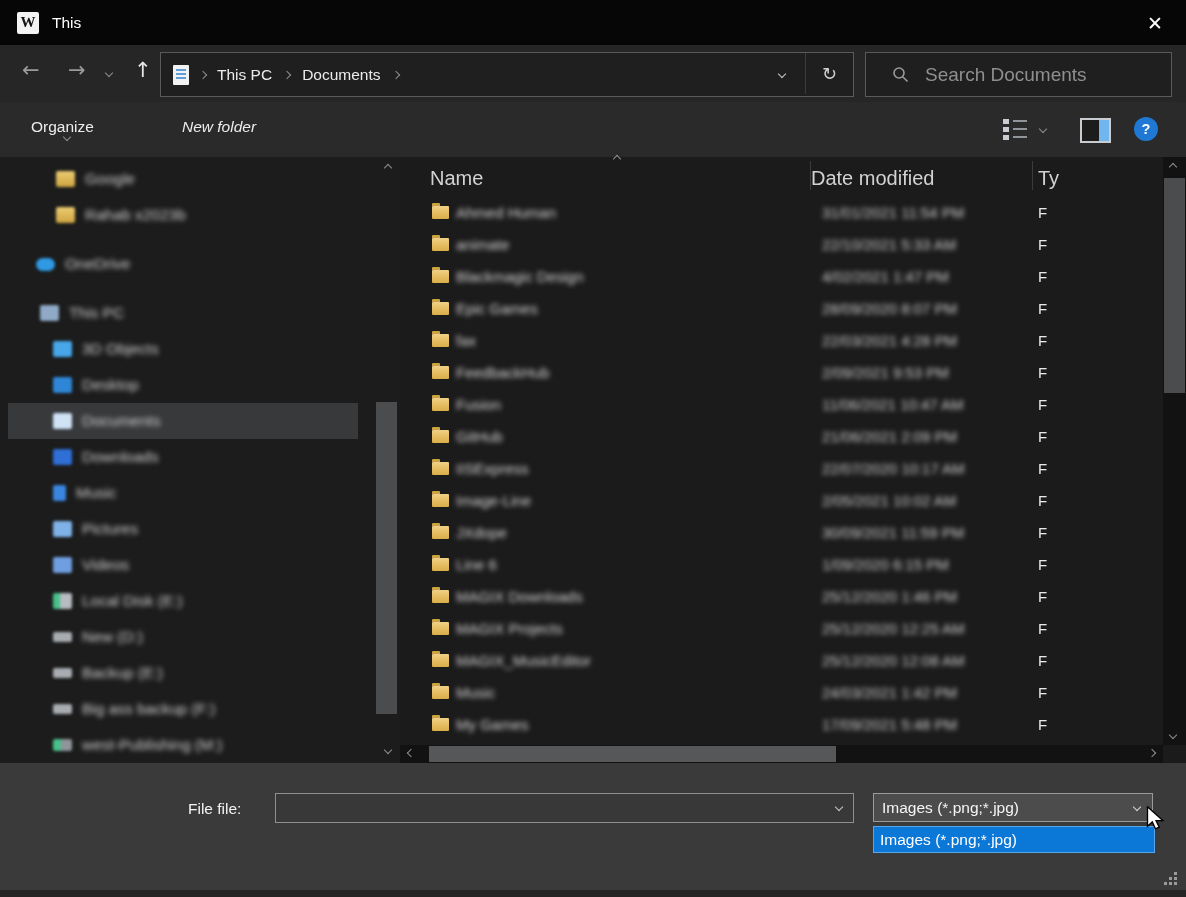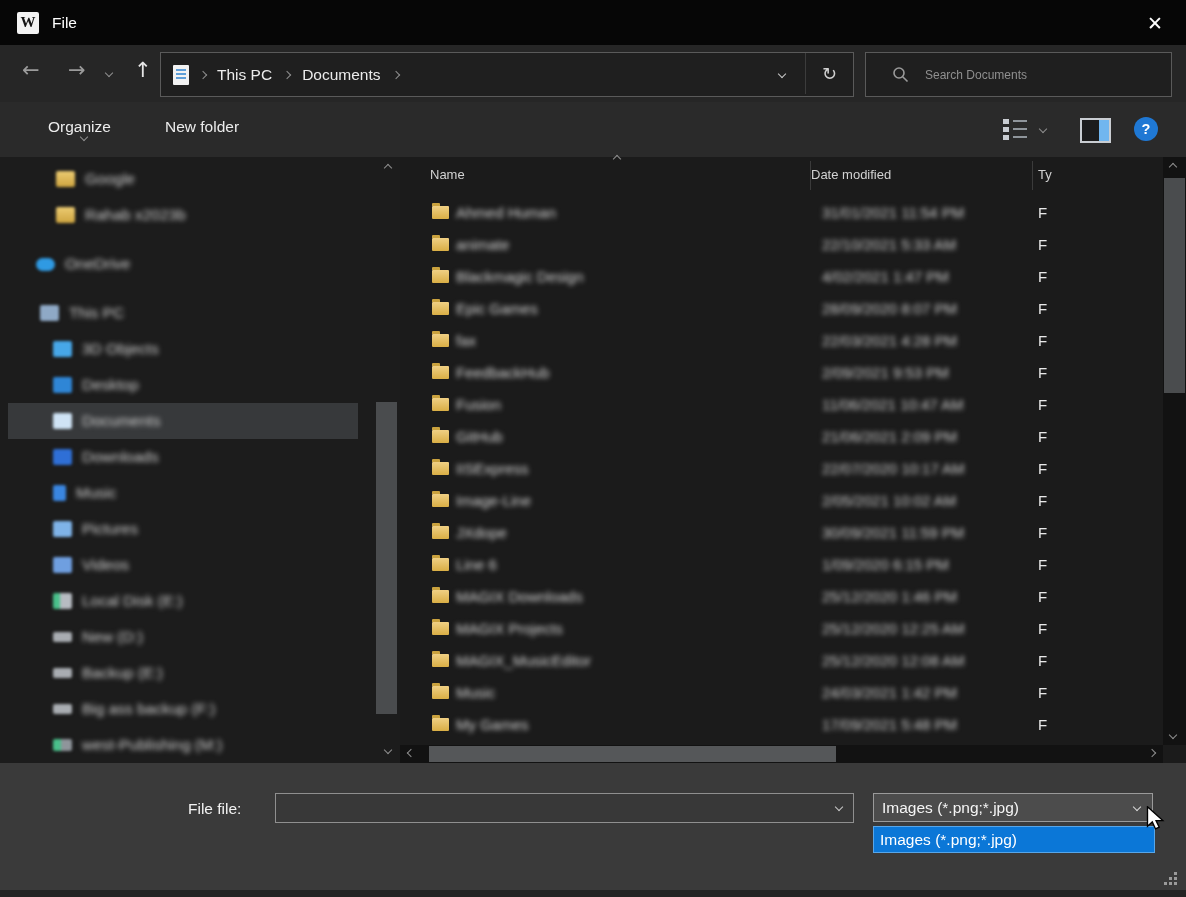--- a/index.html
+++ b/index.html
@@ -39,30 +39,30 @@
   .crumb-sep{margin:0 11px;flex:none;}
   .crumb{font-size:15.5px;color:#ececec;white-space:nowrap;}
   .crumb-wrap{display:flex;align-items:center;}
   .crumb-wrap .chev{margin-left:12px;margin-right:12px;}
   .addr-right{position:absolute;right:0;top:0;height:41px;display:flex;}
   .addr-btn{width:47px;height:100%;display:flex;align-items:center;justify-content:center;}
   .addr-btn.refresh{border-left:1px solid #3c3c3c;font-family:"DejaVu Sans",sans-serif;font-size:18px;color:#d0d0d0;}
   .searchbox{position:absolute;left:865px;top:7px;width:305px;height:43px;border:1px solid #5a5a5a;
              background:#1f1f1f;display:flex;align-items:center;}
   .searchbox svg{margin-left:26px;flex:none;}
-  .search-input{background:transparent;border:none;outline:none;color:#3b82f6;font-size:12px;margin-left:14px;width:230px;
+  .search-input{background:transparent;border:none;outline:none;color:#3b82f6;font-size:19px;margin-left:14px;width:230px;
                 font-family:"Liberation Sans","DejaVu Sans",sans-serif;}
   .search-input::placeholder{color:#8f8f8f;}
 
   
   .toolbar{position:absolute;top:102px;left:0;right:0;height:55px;background:#2a2a2a;border-bottom:1px solid #101010;}
   .tb-text{position:absolute;top:16px;font-size:15.5px;color:#ececec;}
-  .tb-organize{left:48px;display:flex;align-items:center;flex-direction:column;}
+  .tb-organize{left:31px;display:flex;align-items:center;flex-direction:column;}
   .tb-organize .chev{margin-left:10px;margin-top:-2px;}
-  .tb-newfolder{left:165px;}
+  .tb-newfolder{left:182px;font-style:italic;}
   .icon-listview{position:absolute;left:1003px;top:16px;width:25px;height:23px;background:
       linear-gradient(#c9cdd2,#c9cdd2) 0px 1px/6px 5px no-repeat,
       linear-gradient(#c9cdd2,#c9cdd2) 0px 9px/6px 5px no-repeat,
       linear-gradient(#c9cdd2,#c9cdd2) 0px 17px/6px 5px no-repeat,
       linear-gradient(#8f959b,#8f959b) 10px 2px/14px 2px no-repeat,
       linear-gradient(#8f959b,#8f959b) 10px 10px/14px 2px no-repeat,
       linear-gradient(#8f959b,#8f959b) 10px 18px/14px 2px no-repeat;}
   .views-caret{position:absolute;left:1040px;top:24px;}
   .icon-pane{position:absolute;left:1080px;top:16px;width:27px;height:21px;border:2px solid #c9cdd2;background:#1c1c1c;}
   .icon-pane i{position:absolute;right:0;top:0;bottom:0;width:10px;background:#71b6ef;}
@@ -97,21 +97,21 @@
   .ic-disk-os{background:linear-gradient(90deg,#49c08a 35%,#b7bcc2 35%);}
   .ic-disk{height:10px;background:#a9adb2;}
   .ic-disk-net{height:12px;background:linear-gradient(90deg,#49c08a 40%,#8f959b 40%);}
   .side-label{white-space:nowrap;}
   .side-thumb{position:absolute;right:3px;top:245px;width:21px;height:312px;background:#4a4c4e;}
   .side-caret-up{position:absolute;right:9px;top:8px;}
   .side-caret-down{position:absolute;right:9px;bottom:10px;}
 
   
   .filelist{flex:1;position:relative;background:#1b1b1b;}
-  .fl-header{position:absolute;top:0;left:0;right:23px;height:38px;font-size:13px;color:#d2d2d2;}
+  .fl-header{position:absolute;top:0;left:0;right:23px;height:38px;font-size:20px;color:#d2d2d2;}
   .h-name{position:absolute;left:30px;top:10px;}
   .h-date{position:absolute;left:411px;top:10px;}
   .h-type{position:absolute;left:638px;top:10px;}
   .h-sep{position:absolute;top:4px;height:29px;border-left:1px solid #3b3b3b;}
   .sort-caret{position:absolute;left:214px;top:-1px;}
   .fl-rows{position:absolute;top:40px;left:0;right:23px;bottom:18px;overflow:hidden;}
   .f-row{height:32px;position:relative;}
   .f-ico{position:absolute;left:32px;top:9px;width:17px;height:13px;border-radius:1px;
          background:linear-gradient(#f0d084,#d9ae45);}
   .f-ico::before{content:'';position:absolute;top:-3px;left:0;width:8px;height:3px;background:#caa23e;border-radius:1px 1px 0 0;}
@@ -151,21 +151,21 @@
      box-shadow:0 5px 0 #9a9a9a,0 10px 0 #9a9a9a,-5px 5px 0 #9a9a9a,-5px 10px 0 #9a9a9a,-10px 10px 0 #9a9a9a;}
   .bottom-strip{position:absolute;left:0;right:0;bottom:0;height:7px;background:#242424;}
 </style>
 </head>
 <body>
 
 <div class="dialog">
 
   <div class="titlebar">
     <div class="app-icon">W</div>
-    <div class="win-title">File</div>
+    <div class="win-title">This</div>
     <div class="close-btn">
       <span>✕</span>
     </div>
   </div>
 
   <div class="navbar">
     <span class="nav-glyph nav-back">←</span>
     <span class="nav-glyph nav-fwd">→</span>
     <span class="chev down sm nav-hist" style="position:absolute;"></span>
     <span class="nav-glyph nav-up">↑</span>

